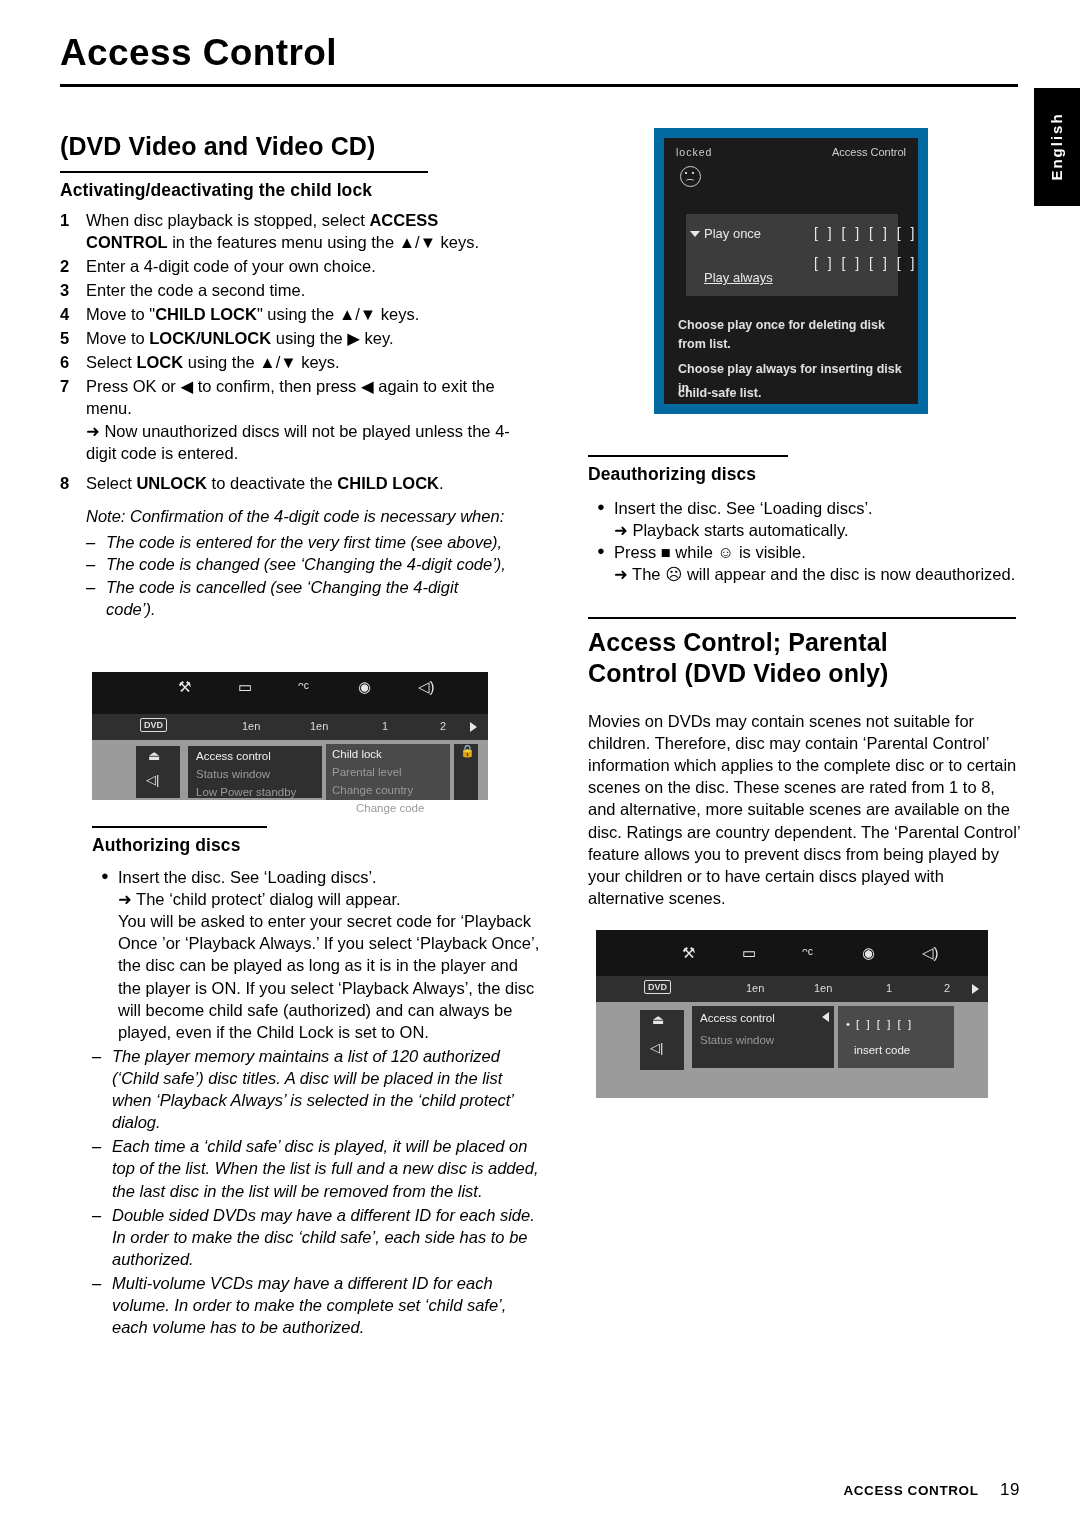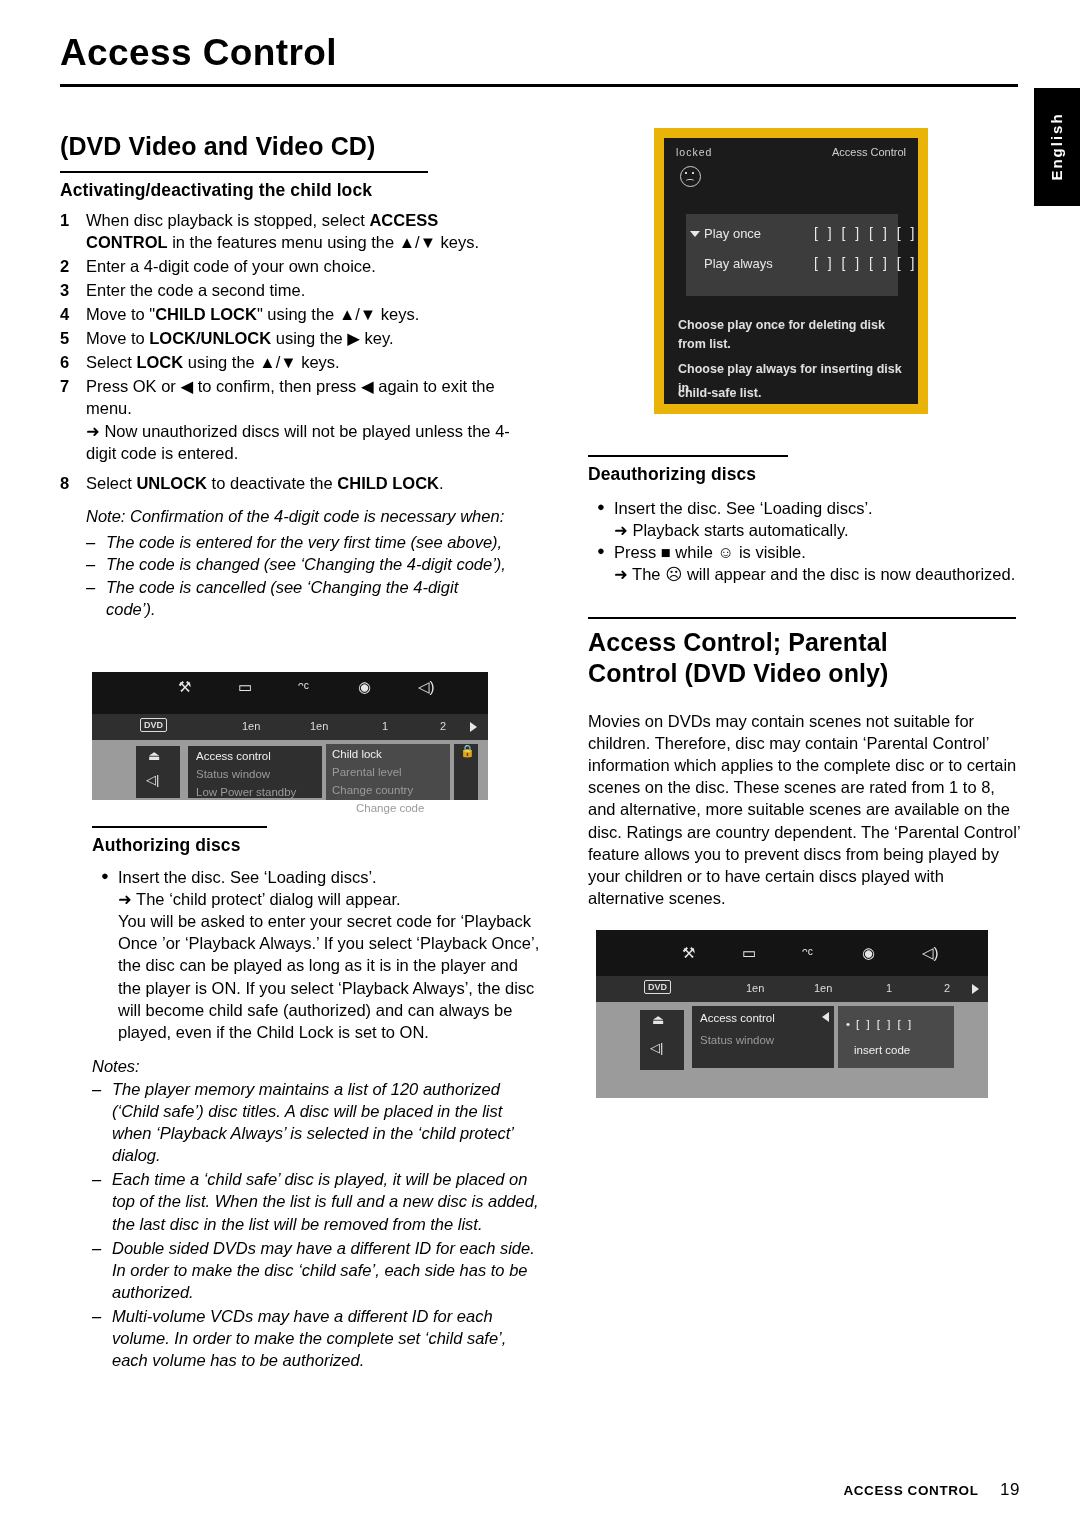--- a/index.html
+++ b/index.html
@@ -182,21 +182,21 @@
   }
   .notes-item .d { width: 20px; flex: 0 0 20px; }
 
   
   .osd1 {
     position: absolute;
     left: 654px;
     top: 128px;
     width: 274px;
     height: 286px;
-    background: #eab308;
+    background: #0369a1;
     border: 0;
   }
   .osd1 .inner {
     position: absolute;
     left: 10px; top: 10px;
     width: 254px; height: 266px;
     background: #1b1b1b;
   }
   .osd1 .lockedtxt {
     position: absolute;
@@ -471,21 +471,20 @@
     <h3 class="sub">Authorizing discs</h3>
 
     <div style="height:10px"></div>
     <div class="bullet-line">
       <div class="bt">●</div>
       <div>Insert the disc. See ‘Loading discs’.</div>
     </div>
     <div class="sub-arrow">➜ The ‘child protect’ dialog will appear.</div>
     <p class="body" style="margin-left:26px;">You will be asked to enter your secret code for ‘Playback Once ’or ‘Playback Always.’ If you select ‘Playback Once’, the disc can be played as long as it is in the player and the player is ON. If you select ‘Playback Always’, the disc will become child safe (authorized) and can always be played, even if the Child Lock is set to ON.</p>
 
-    <div class="notes-head">Notes:</div>
     <div class="notes-item">
       <div class="d">–</div>
       <div>The player memory maintains a list of 120 authorized (‘Child safe’) disc titles. A disc will be placed in the list when ‘Playback Always’ is selected in the ‘child protect’ dialog.</div>
     </div>
     <div class="notes-item">
       <div class="d">–</div>
       <div>Each time a ‘child safe’ disc is played, it will be placed on top of the list. When the list is full and a new disc is added, the last disc in the list will be removed from the list.</div>
     </div>
     <div class="notes-item">
       <div class="d">–</div>
@@ -502,21 +501,21 @@
       <div class="lockedtxt">locked</div>
       <div class="acctxt">Access Control</div>
       <div class="sadface"></div>
 
       <div class="panel"></div>
       <div class="row" style="left:40px; top:88px;">
         <span class="tri"></span>
         <span>Play once</span>
       </div>
       <div class="boxes" style="left:150px; top:87px;">[ ] [ ] [ ] [ ]</div>
-      <div class="row" style="left:40px; top:118px;">
+      <div class="row" style="left:40px; top:132px;text-decoration:underline;">
         <span>Play always</span>
       </div>
       <div class="boxes" style="left:150px; top:117px;">[ ] [ ] [ ] [ ]</div>
 
       <div class="caption" style="top:178px;">Choose play once for deleting  disk from list.</div>
       <div class="caption" style="top:222px;">Choose play always for inserting disk in</div>
       <div class="caption" style="top:246px;">child-safe list.</div>
     </div>
   </div>
 

